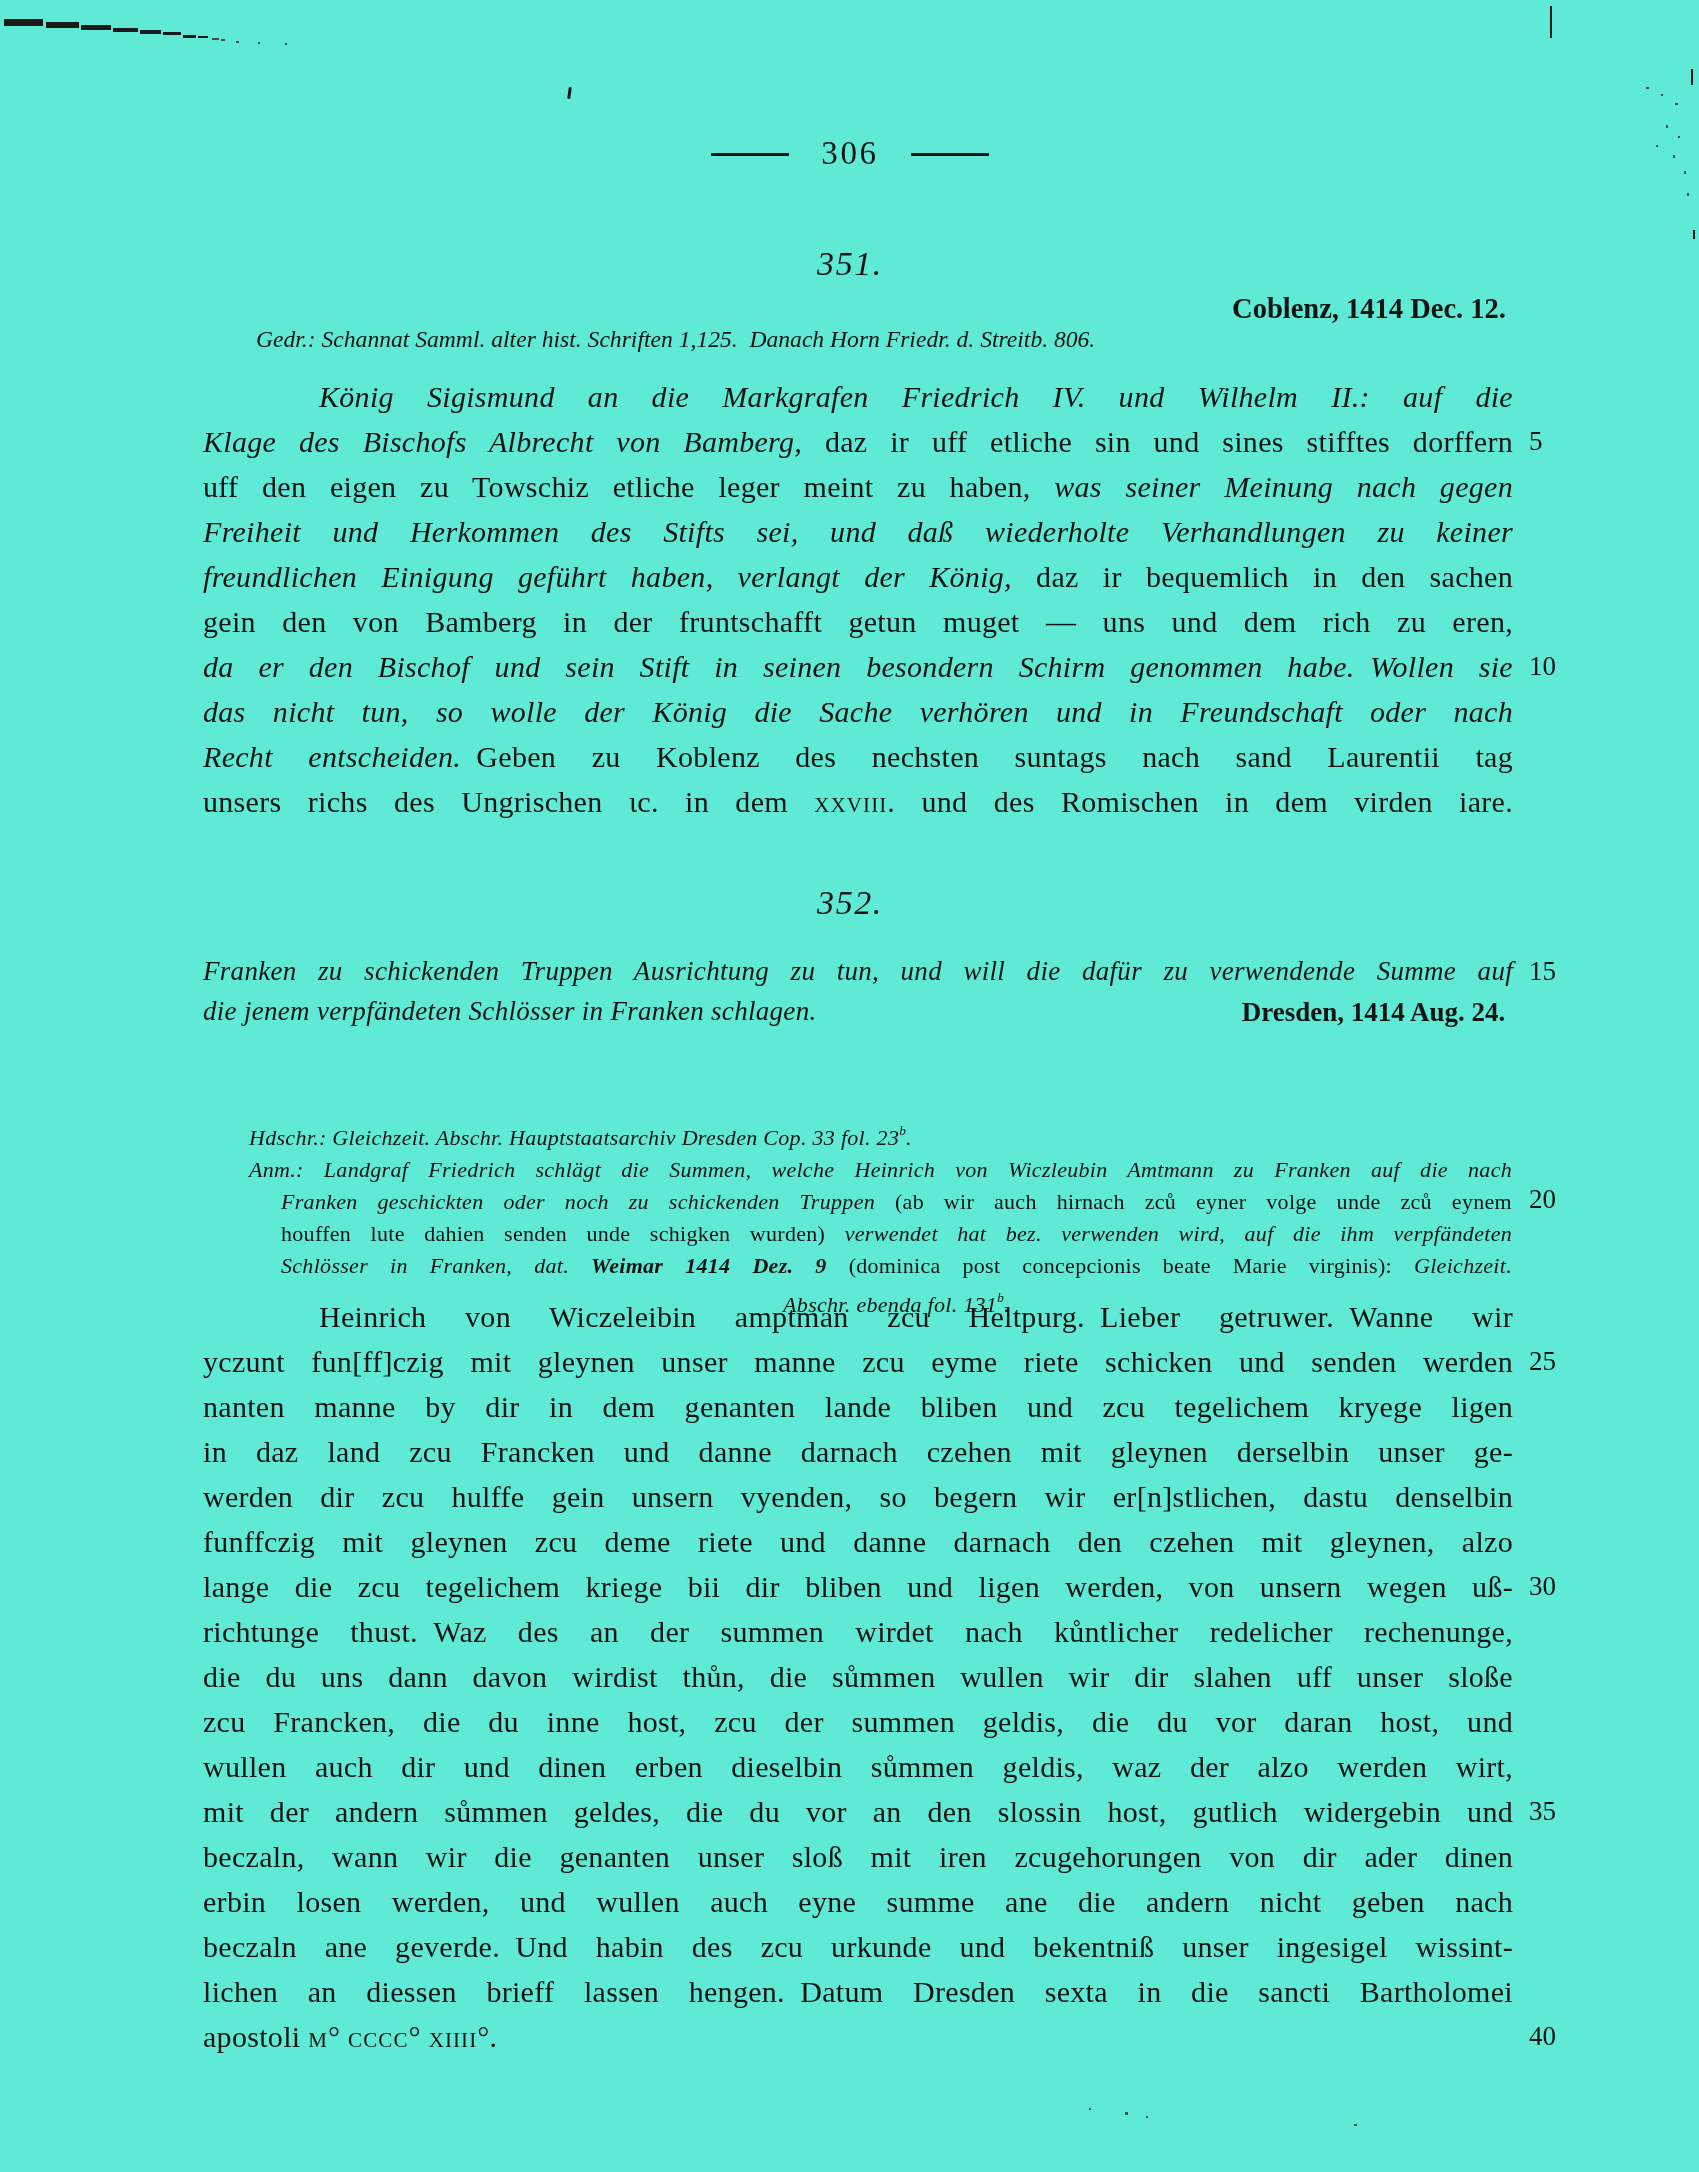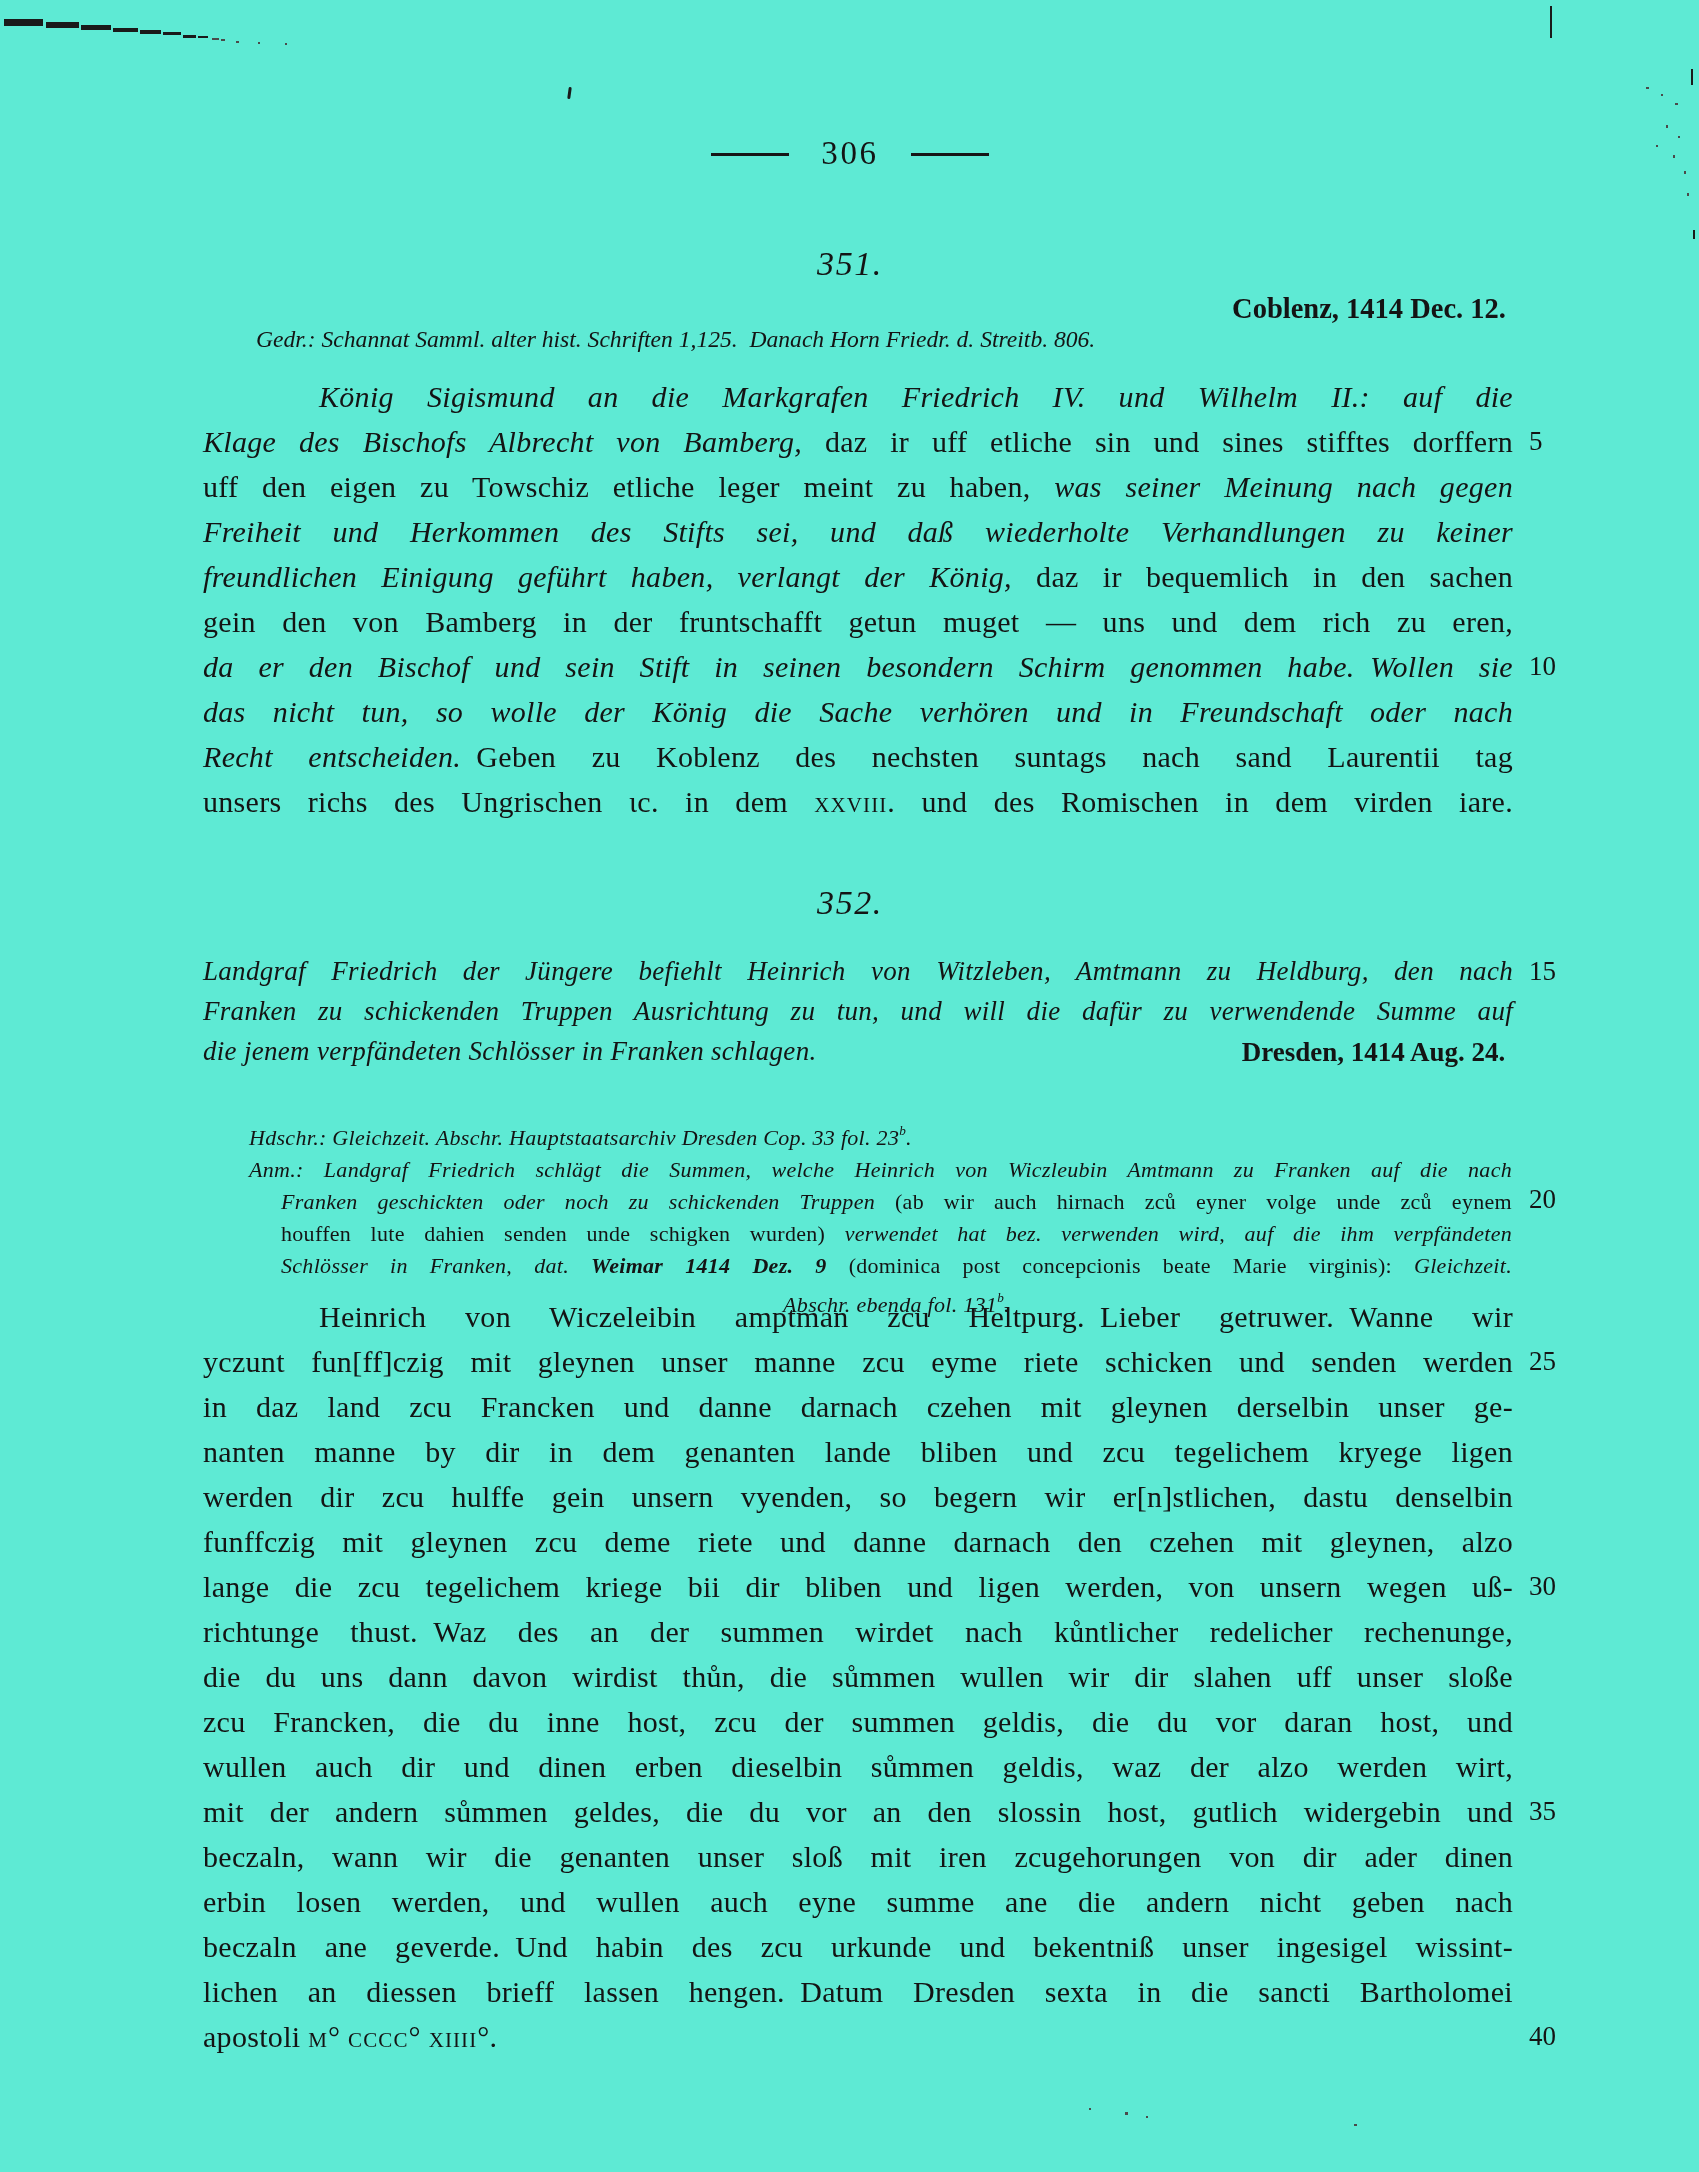--- a/index.html
+++ b/index.html
@@ -120,37 +120,37 @@
       <div class="tl just"><span class="s-i">freundlichen Einigung geführt haben, verlangt der König, </span><span class="s-r">daz ir bequemlich in den sachen</span></div>
       <div class="tl just"><span class="s-r">gein den von Bamberg in der fruntschafft getun muget — uns und dem rich zu eren,</span></div>
       <div class="tl just"><span class="s-i">da er den Bischof und sein Stift in seinen besondern Schirm genommen habe. Wollen sie</span><span class="linenum">10</span></div>
       <div class="tl just"><span class="s-i">das nicht tun, so wolle der König die Sache verhören und in Freundschaft oder nach</span></div>
       <div class="tl just"><span class="s-i">Recht entscheiden.</span><span class="s-r"> Geben zu Koblenz des nechsten suntags nach sand Laurentii tag</span></div>
       <div class="tl just"><span class="s-r">unsers richs des Ungrischen ɩc. in dem </span><span class="s-sc">xxviii</span><span class="s-r">. und des Romischen in dem virden iare.</span></div>
     </div>
 
   <h2 class="doc-number" id="h352">352.</h2>
   <div class="tblock" id="summary352">
-      <div class="tl just"><span class="s-i">Landgraf Friedrich der Jüngere befiehlt Heinrich von Witzleben, Amtmann zu Heldburg, den nach</span><span class="linenum">15</span></div>
+      <div class="tl just"><span class="linenum">15</span></div>
       <div class="tl just"><span class="s-i">Franken zu schickenden Truppen Ausrichtung zu tun, und will die dafür zu verwendende Summe auf</span></div>
       <div class="tl"><span class="s-i">die jenem verpfändeten Schlösser in Franken schlagen.</span><span class="rightdate s-b">Dresden, 1414 Aug. 24.</span></div>
     </div>
   <div class="tblock" id="notes352">
       <div class="tl"><span class="s-i">Hdschr.: Gleichzeit. Abschr. Hauptstaatsarchiv Dresden Cop. 33 fol. 23</span><span class="s-sup">b</span><span class="s-i">.</span></div>
       <div class="tl just"><span class="s-i">Anm.: Landgraf Friedrich schlägt die Summen, welche Heinrich von Wiczleubin Amtmann zu Franken auf die nach</span></div>
       <div class="tl hang just"><span class="s-i">Franken geschickten oder noch zu schickenden Truppen </span><span class="s-r">(ab wir auch hirnach zců eyner volge unde zců eynem</span><span class="linenum">20</span></div>
       <div class="tl hang just"><span class="s-r">houffen lute dahien senden unde schigken wurden) </span><span class="s-i">verwendet hat bez. verwenden wird, auf die ihm verpfändeten</span></div>
       <div class="tl hang just"><span class="s-i">Schlösser in Franken, dat. </span><span class="s-bi">Weimar 1414 Dez. 9 </span><span class="s-r">(dominica post concepcionis beate Marie virginis): </span><span class="s-i">Gleichzeit.</span></div>
       <div class="tl hang"><span class="s-i">Abschr. ebenda fol. 131</span><span class="s-sup">b</span><span class="s-i">.</span></div>
     </div>
   <div class="tblock" id="body352">
       <div class="tl ind just"><span class="s-r">Heinrich von Wiczeleibin amptman zcu Heltpurg. Lieber getruwer. Wanne wir</span></div>
       <div class="tl just"><span class="s-r">yczunt fun[ff]czig mit gleynen unser manne zcu eyme riete schicken und senden werden</span><span class="linenum">25</span></div>
+      <div class="tl just"><span class="s-r">nanten manne by dir in dem genanten lande bliben und zcu tegelichem kryege ligen</span></div>
       <div class="tl just"><span class="s-r">in daz land zcu Francken und danne darnach czehen mit gleynen derselbin unser ge-</span></div>
-      <div class="tl just"><span class="s-r">nanten manne by dir in dem genanten lande bliben und zcu tegelichem kryege ligen</span></div>
       <div class="tl just"><span class="s-r">werden dir zcu hulffe gein unsern vyenden, so begern wir er[n]stlichen, dastu denselbin</span></div>
       <div class="tl just"><span class="s-r">funffczig mit gleynen zcu deme riete und danne darnach den czehen mit gleynen, alzo</span></div>
       <div class="tl just"><span class="s-r">lange die zcu tegelichem kriege bii dir bliben und ligen werden, von unsern wegen uß-</span><span class="linenum">30</span></div>
       <div class="tl just"><span class="s-r">richtunge thust. Waz des an der summen wirdet nach kůntlicher redelicher rechenunge,</span></div>
       <div class="tl just"><span class="s-r">die du uns dann davon wirdist thůn, die sůmmen wullen wir dir slahen uff unser sloße</span></div>
       <div class="tl just"><span class="s-r">zcu Francken, die du inne host, zcu der summen geldis, die du vor daran host, und</span></div>
       <div class="tl just"><span class="s-r">wullen auch dir und dinen erben dieselbin sůmmen geldis, waz der alzo werden wirt,</span></div>
       <div class="tl just"><span class="s-r">mit der andern sůmmen geldes, die du vor an den slossin host, gutlich widergebin und</span><span class="linenum">35</span></div>
       <div class="tl just"><span class="s-r">beczaln, wann wir die genanten unser sloß mit iren zcugehorungen von dir ader dinen</span></div>
       <div class="tl just"><span class="s-r">erbin losen werden, und wullen auch eyne summe ane die andern nicht geben nach</span></div>

